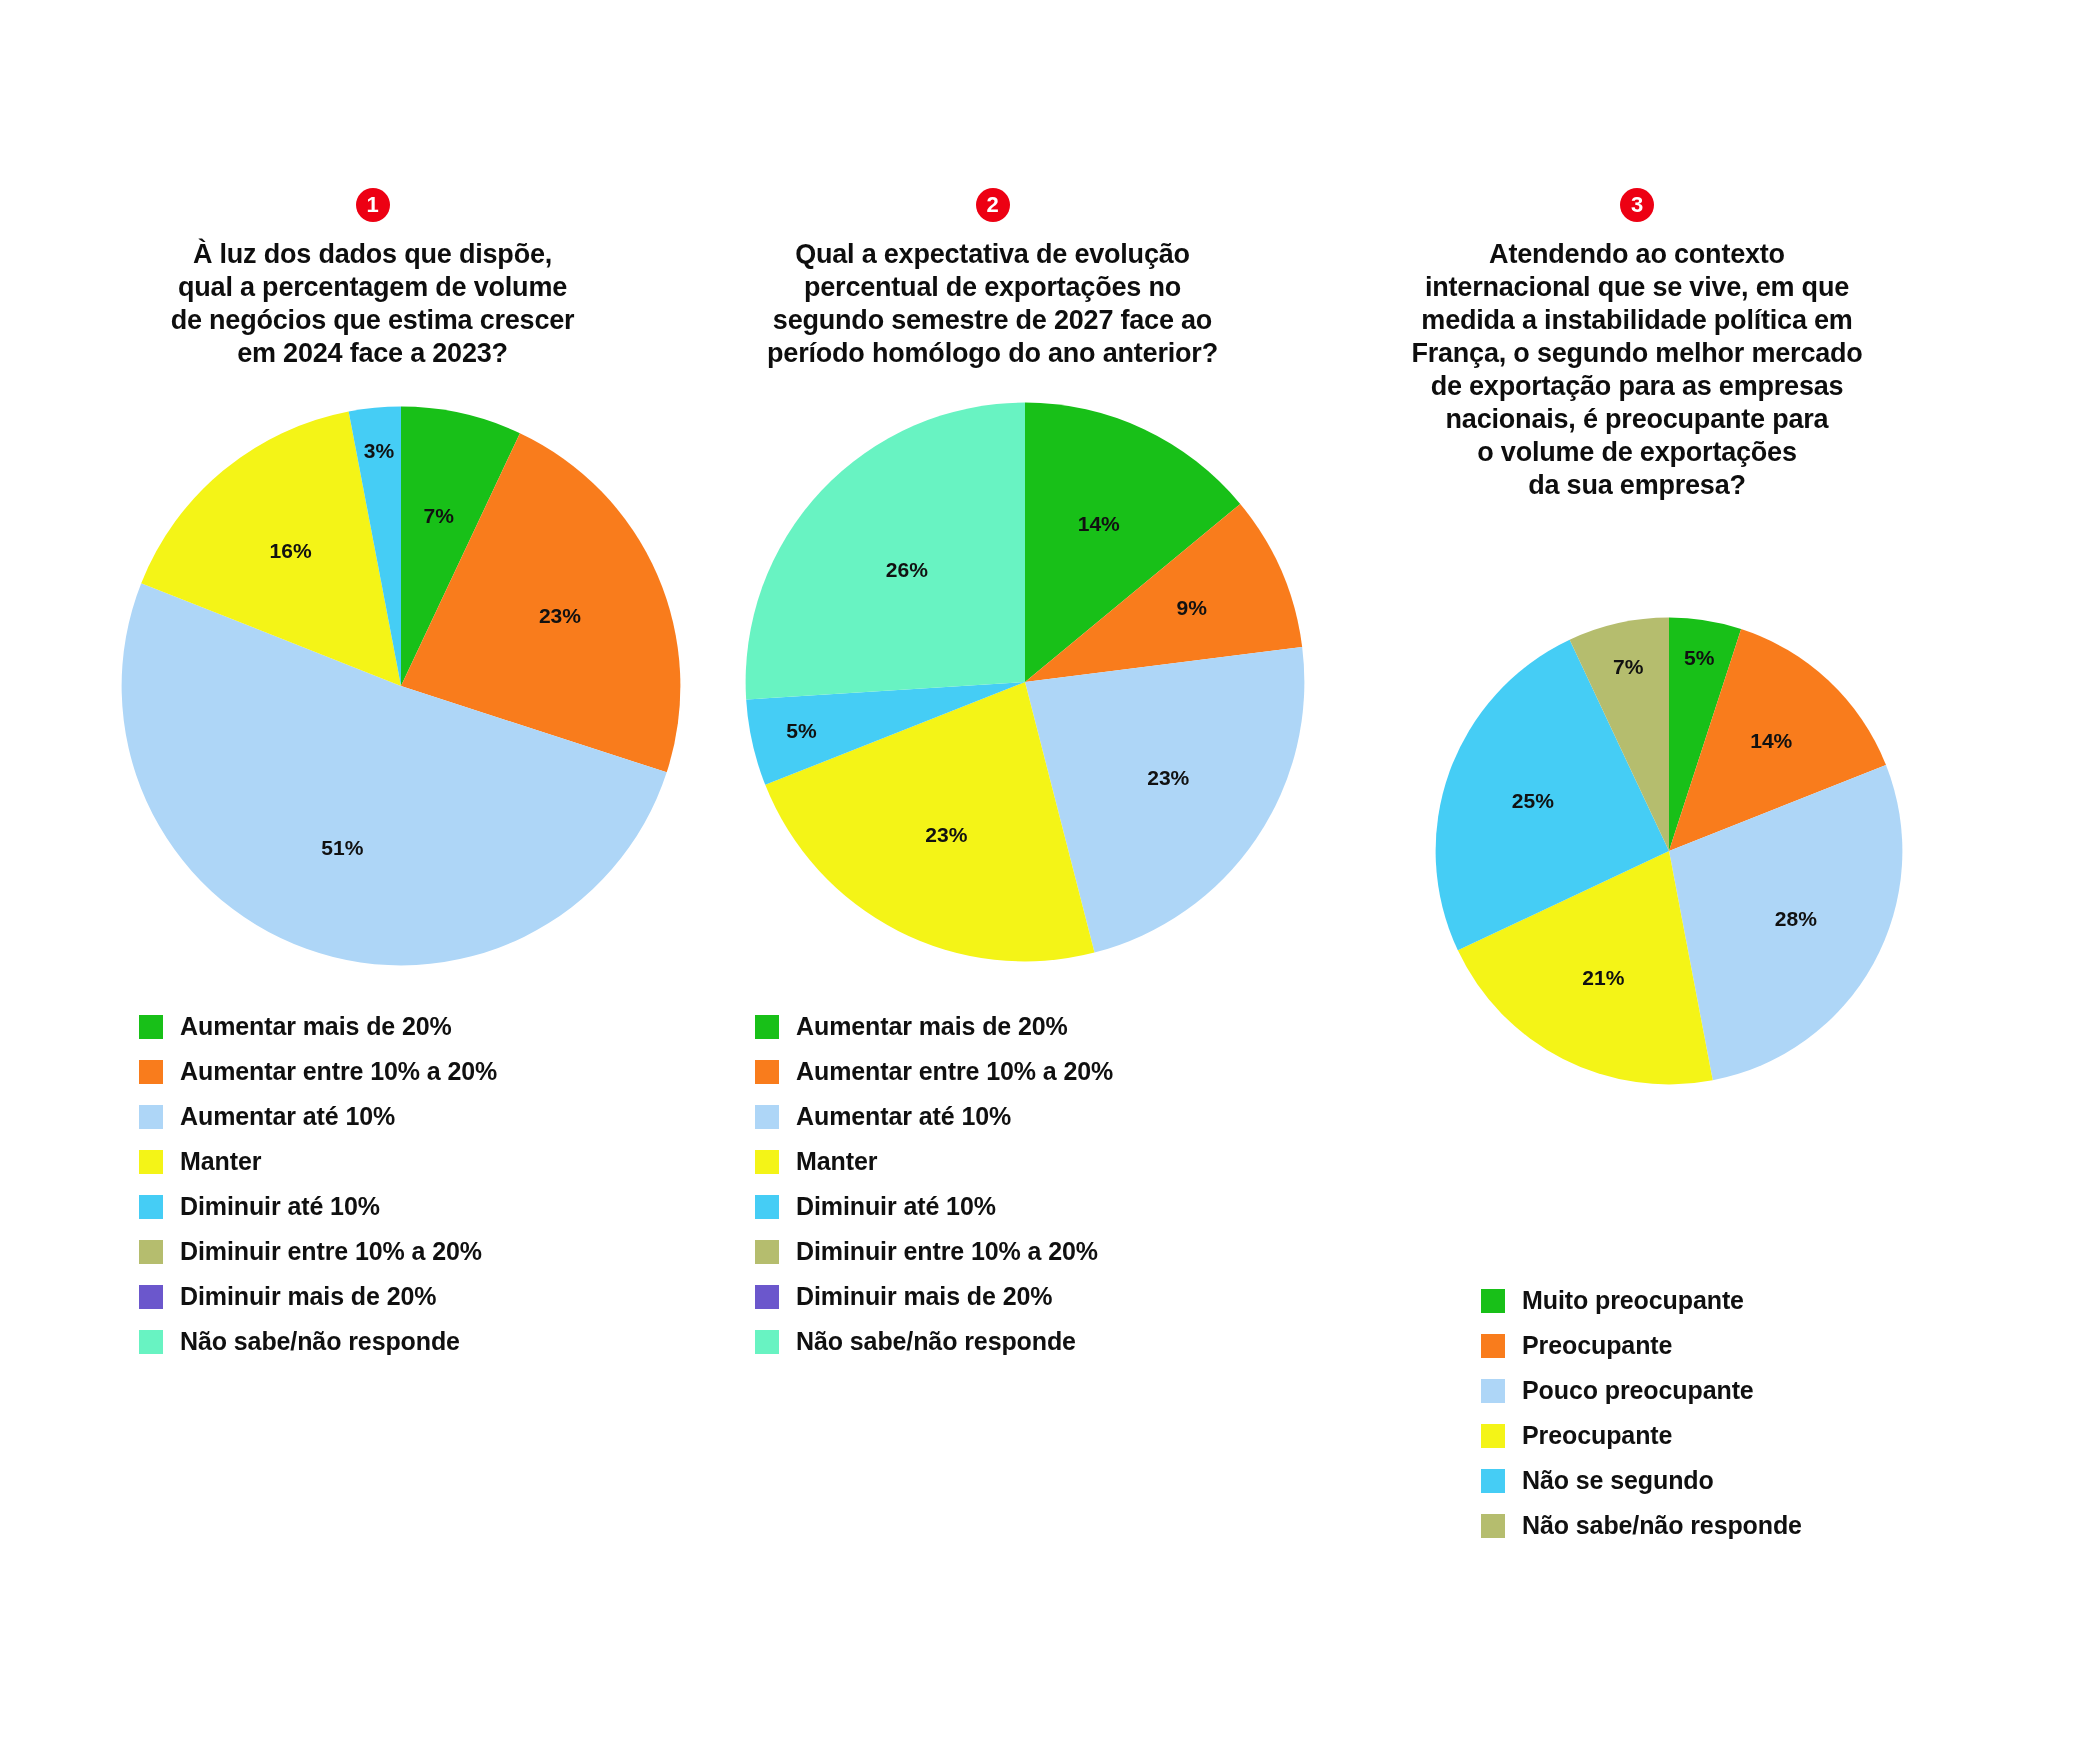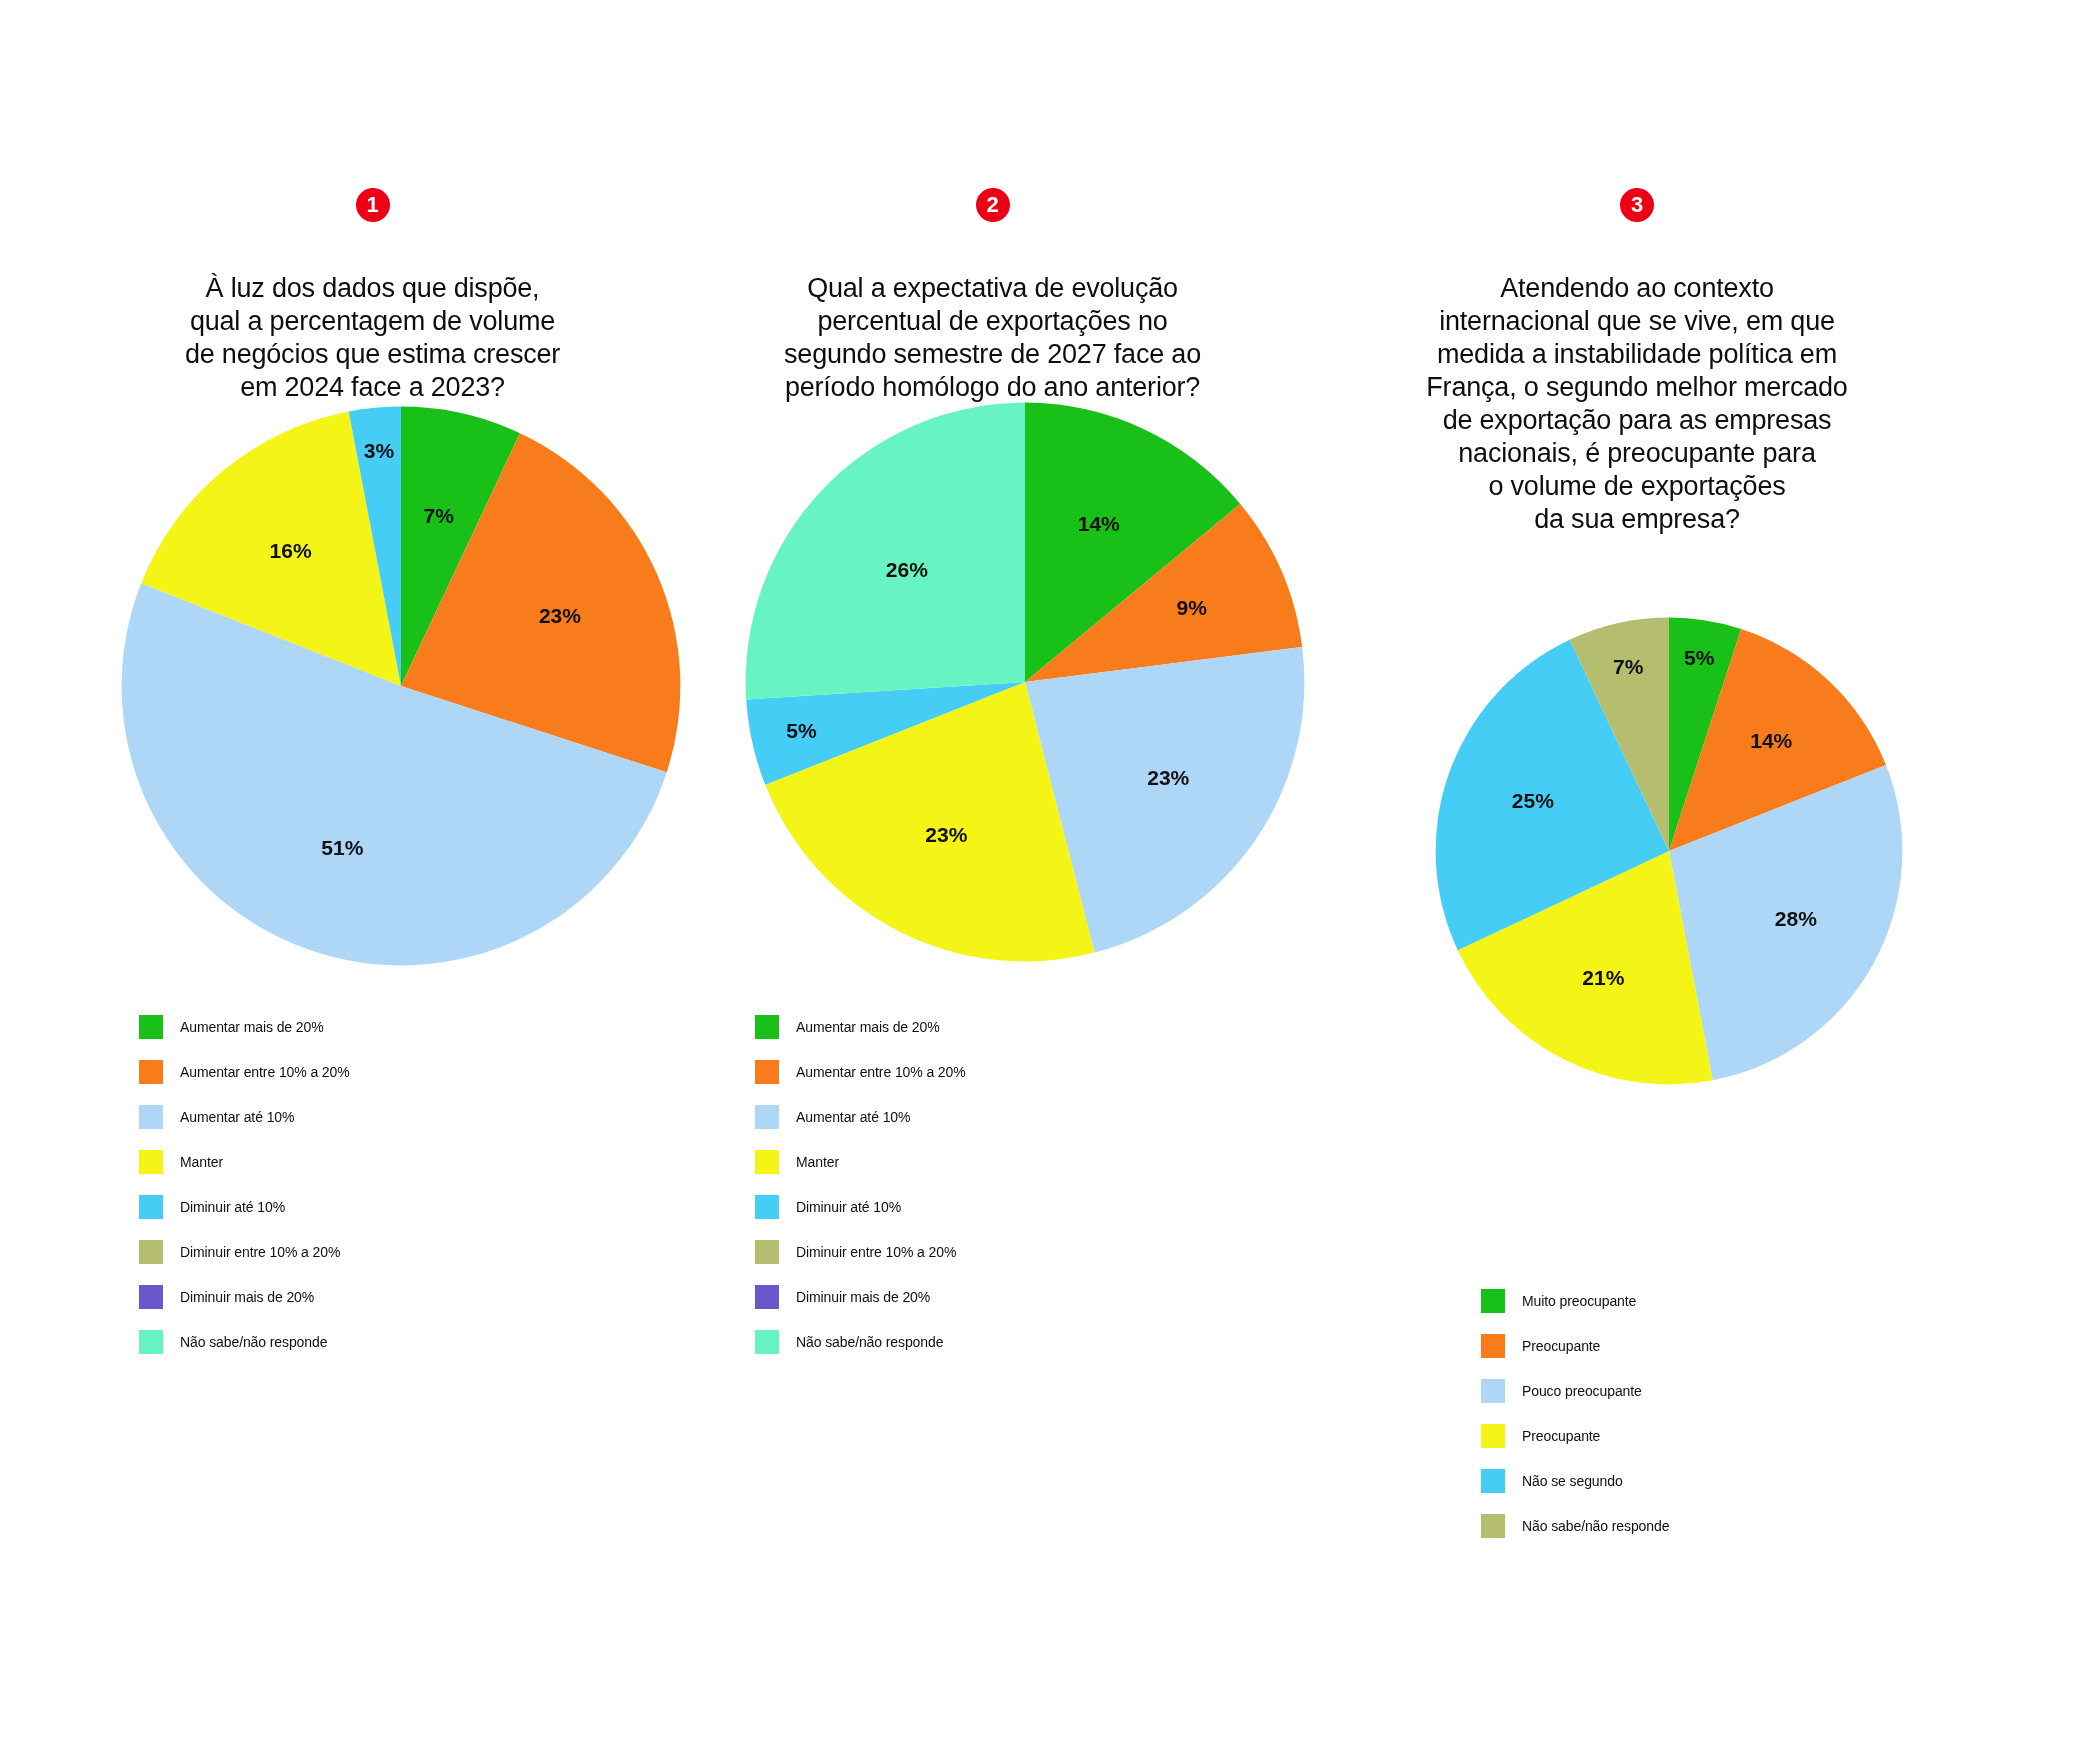--- a/index.html
+++ b/index.html
@@ -50,25 +50,25 @@
     font-size: 22px;
     font-weight: bold;
     line-height: 34px;
     text-align: center;
     letter-spacing: 0;
   }
 
   
   .question {
     position: absolute;
-    top: 250px;
+    top: 216px;
     width: 100%;
     text-align: center;
     font-size: 27px;
-    font-weight: normal;
+    font-weight: bold;
     line-height: 1.22;
     letter-spacing: -0.2px;
     white-space: pre-line;
   }
 
   
   .pie-wrap { position: absolute; }
   #pie-wrap-1 { left: 31px;  top: 405px; }
   #pie-wrap-2 { left: 39px;  top: 401px; }
   #pie-wrap-3 { left: 105px; top: 616px; }
@@ -92,22 +92,22 @@
     height: 27px;
     margin-bottom: 18px;
   }
   .legend-swatch {
     width: 24px;
     height: 24px;
     flex: 0 0 24px;
     margin-right: 17px;
   }
   .legend-label {
-    font-size: 14px;
-    font-weight: normal;
+    font-size: 25px;
+    font-weight: bold;
     letter-spacing: -0.1px;
     white-space: nowrap;
     color: #101010;
   }
 </style>
 </head>
 <body>
 
 <div class="board">
 

